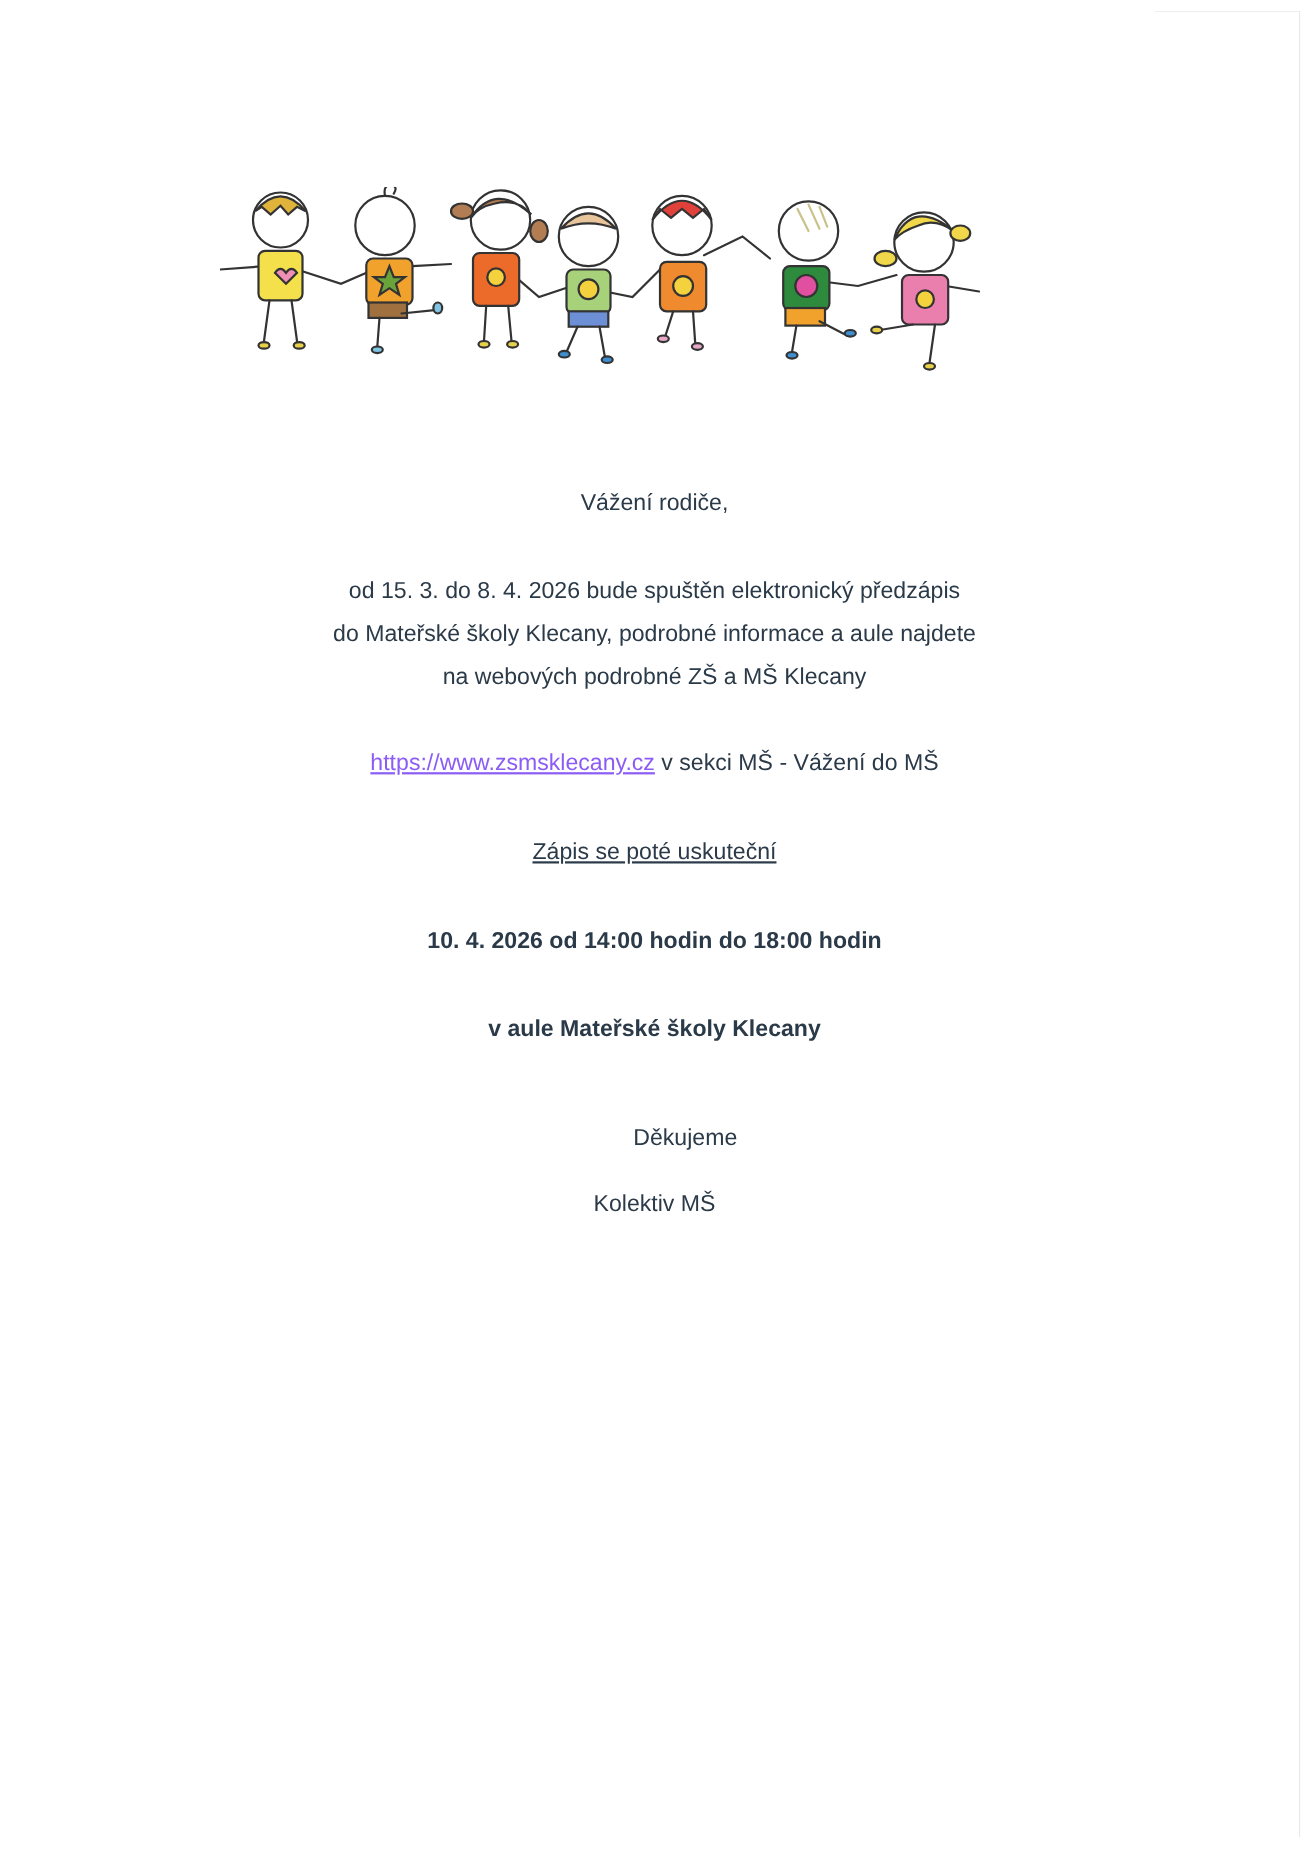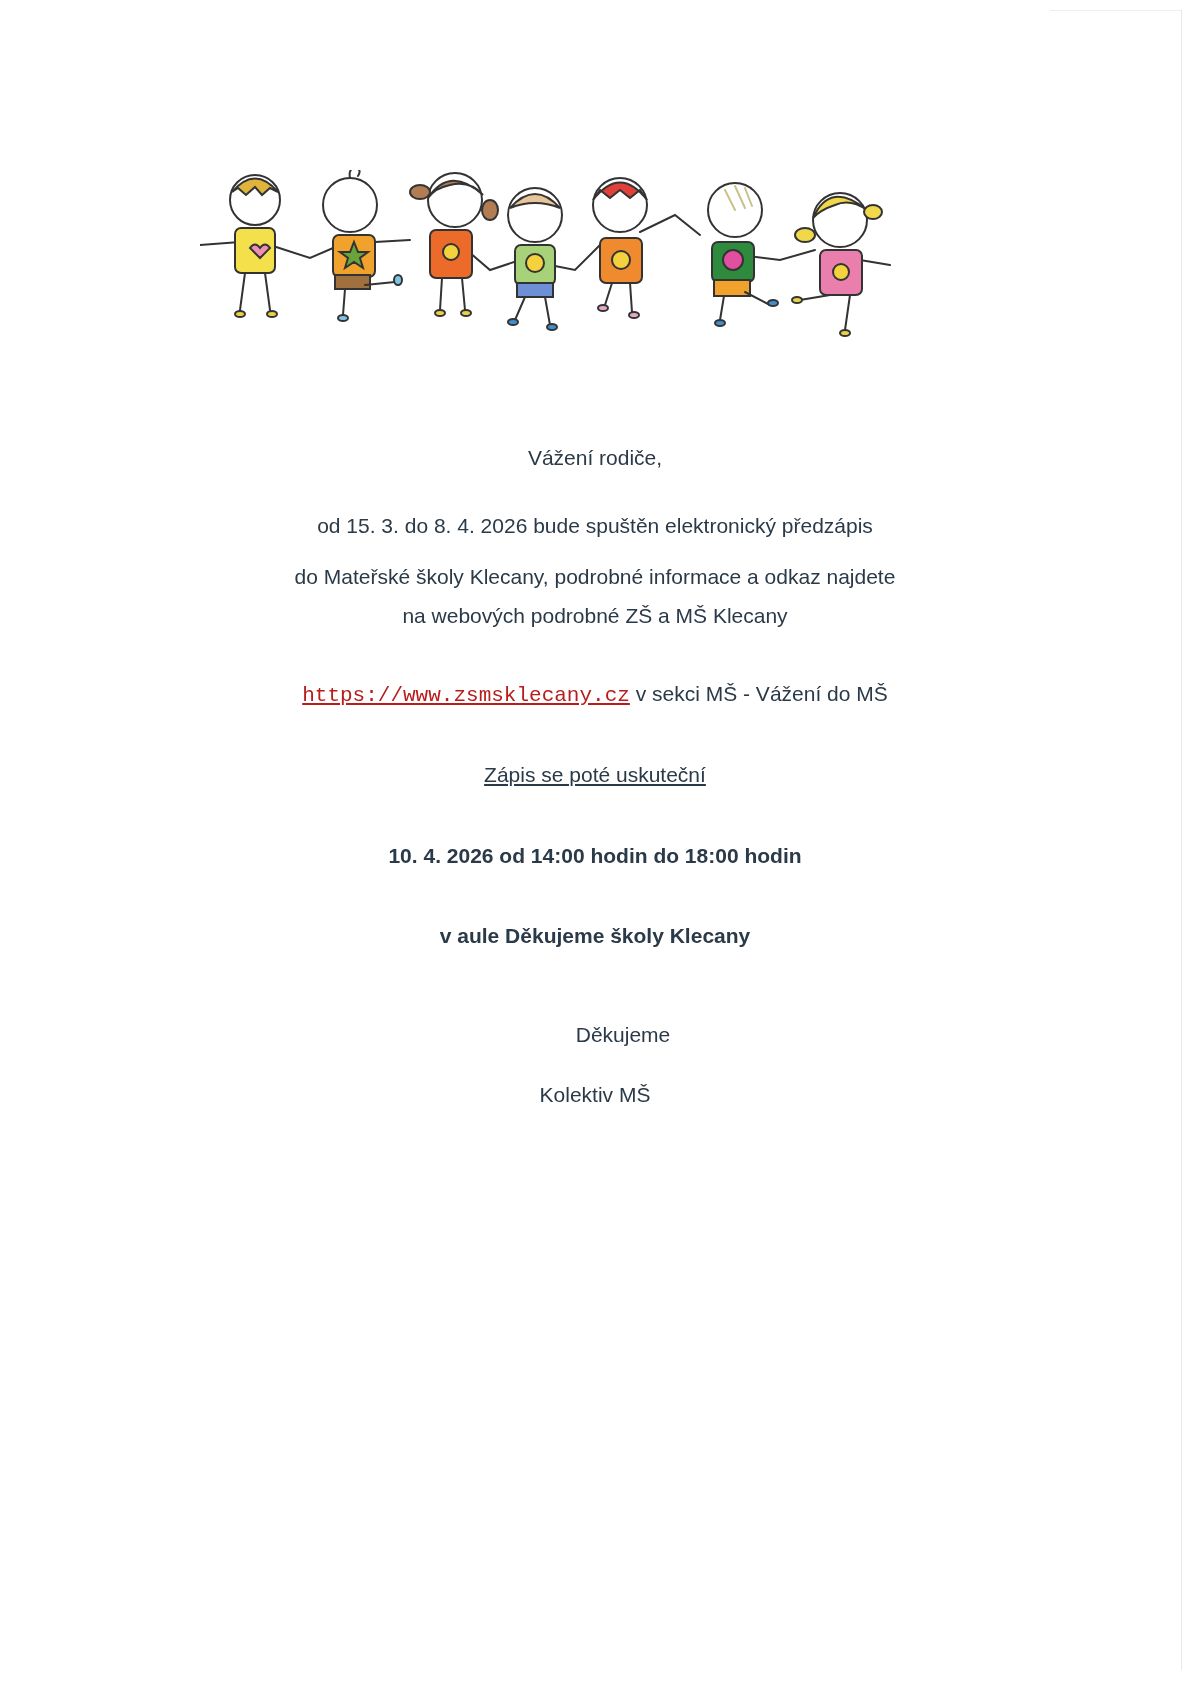--- a/index.html
+++ b/index.html
@@ -5,21 +5,21 @@
   html, body { margin: 0; padding: 0; }
   body {
     width: 1190px; height: 1683px; background: #ffffff; position: relative; overflow: hidden;
     font-family: "Liberation Sans", sans-serif; color: #2b3a48;
   }
   .page-edge { position: absolute; top: 10px; right: 8px; width: 1px; height: 1660px; background: #e6e8ea; }
   .page-top { position: absolute; top: 10px; left: 1050px; width: 132px; height: 1px; background: #eceef0; }
   .kids { position: absolute; left: 200px; top: 170px; width: 760px; height: 190px; }
   .line { position: absolute; left: 0; width: 1190px; text-align: center; font-size: 21px; line-height: 36px; white-space: nowrap; }
   .bold { font-weight: bold; }
-  a.link { color: #b91c1c; text-decoration: underline; font-family: Liberation Mono, monospace; }
+  a.link { color: #8b5cf6; text-decoration: underline; }
 </style>
 </head>
 <body>
 
 <div class="page-top"></div>
 <div class="page-edge"></div>
 
 <svg class="kids" viewBox="0 0 760 190" xmlns="http://www.w3.org/2000/svg">
   <g stroke="#333" stroke-width="2" fill="none" stroke-linecap="round">
 
@@ -99,25 +99,25 @@
       <circle cx="641" cy="102" r="8" fill="#f3d23e"></circle>
       <path d="M630 125 L600 130 M650 125 L645 160"></path>
       <ellipse cx="597" cy="130" rx="5" ry="3" fill="#e8d14a"></ellipse>
       <ellipse cx="645" cy="163" rx="5" ry="3" fill="#e8d14a"></ellipse>
     </g>
   </g>
 </svg>
 
 <div class="line" style="top:440px;">Vážení rodiče,</div>
 
-<div class="line" style="top:508px;">od 15. 3. do 8. 4. 2026 bude spuštěn elektronický předzápis</div>
-<div class="line" style="top:559px;">do Mateřské školy Klecany, podrobné informace a odkaz najdete</div>
+<div class="line" style="top:520px;">od 15. 3. do 8. 4. 2026 bude spuštěn elektronický předzápis</div>
+<div class="line" style="top:559px;">do Mateřské školy Klecany, podrobné informace a aule najdete</div>
 <div class="line" style="top:598px;">na webových podrobné ZŠ a MŠ Klecany</div>
 
 <div class="line" style="top:676px;">
   <a class="link">https://www.zsmsklecany.cz</a><span> v sekci MŠ - Vážení do MŠ</span>
 </div>
 
 <div class="line" style="top:757px;text-decoration:underline;">Zápis se poté uskuteční</div>
 <div class="line bold" style="top:838px;">10. 4. 2026 od 14:00 hodin do 18:00 hodin</div>
-<div class="line bold" style="top:918px;">v aule Děkujeme školy Klecany</div>
+<div class="line bold" style="top:918px;">v aule Mateřské školy Klecany</div>
 <div class="line" style="top:1017px;padding-left:28px;">Děkujeme</div>
 <div class="line" style="top:1077px;">Kolektiv MŠ</div>
 
 </body></html>

